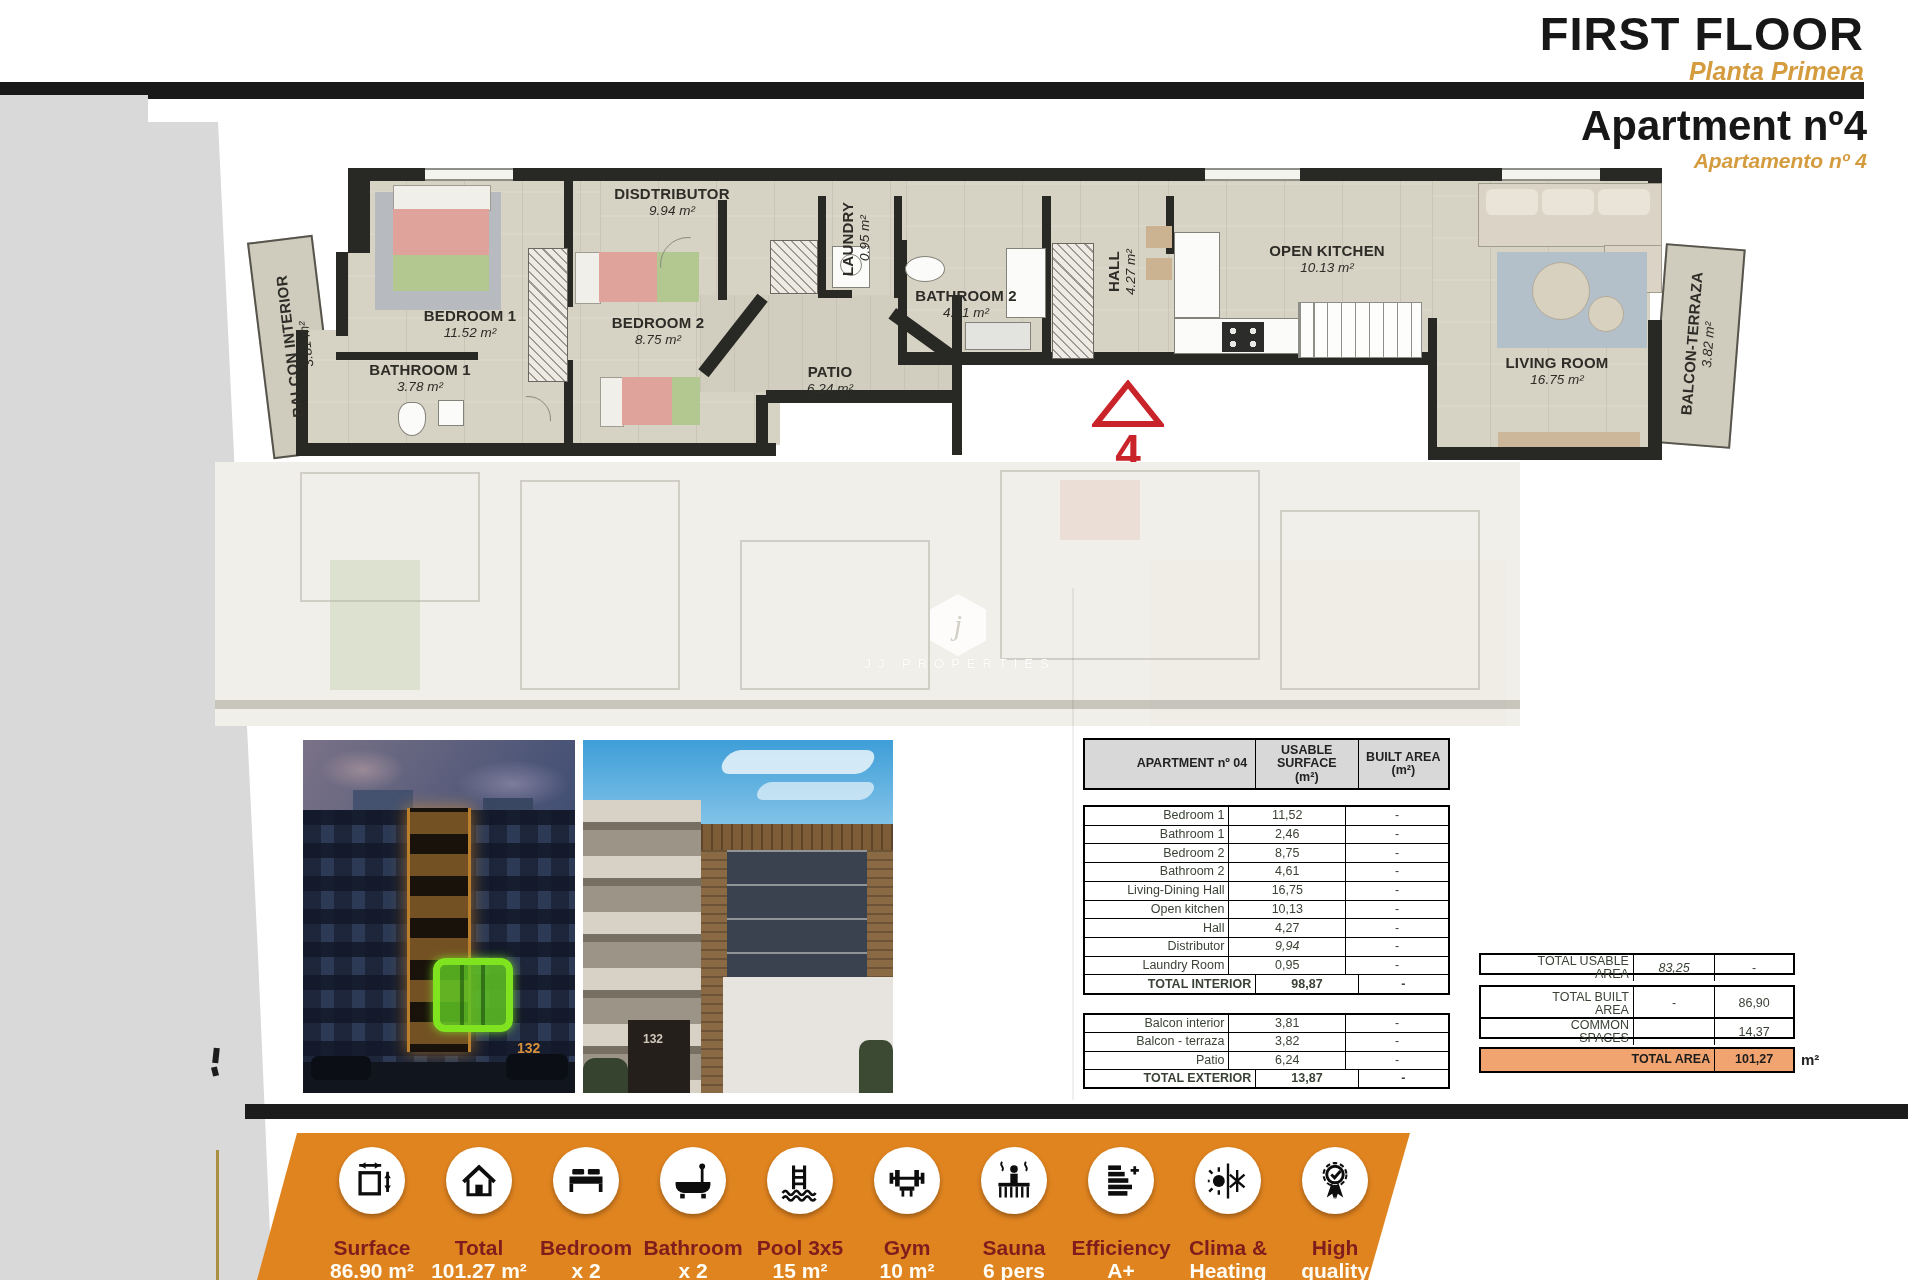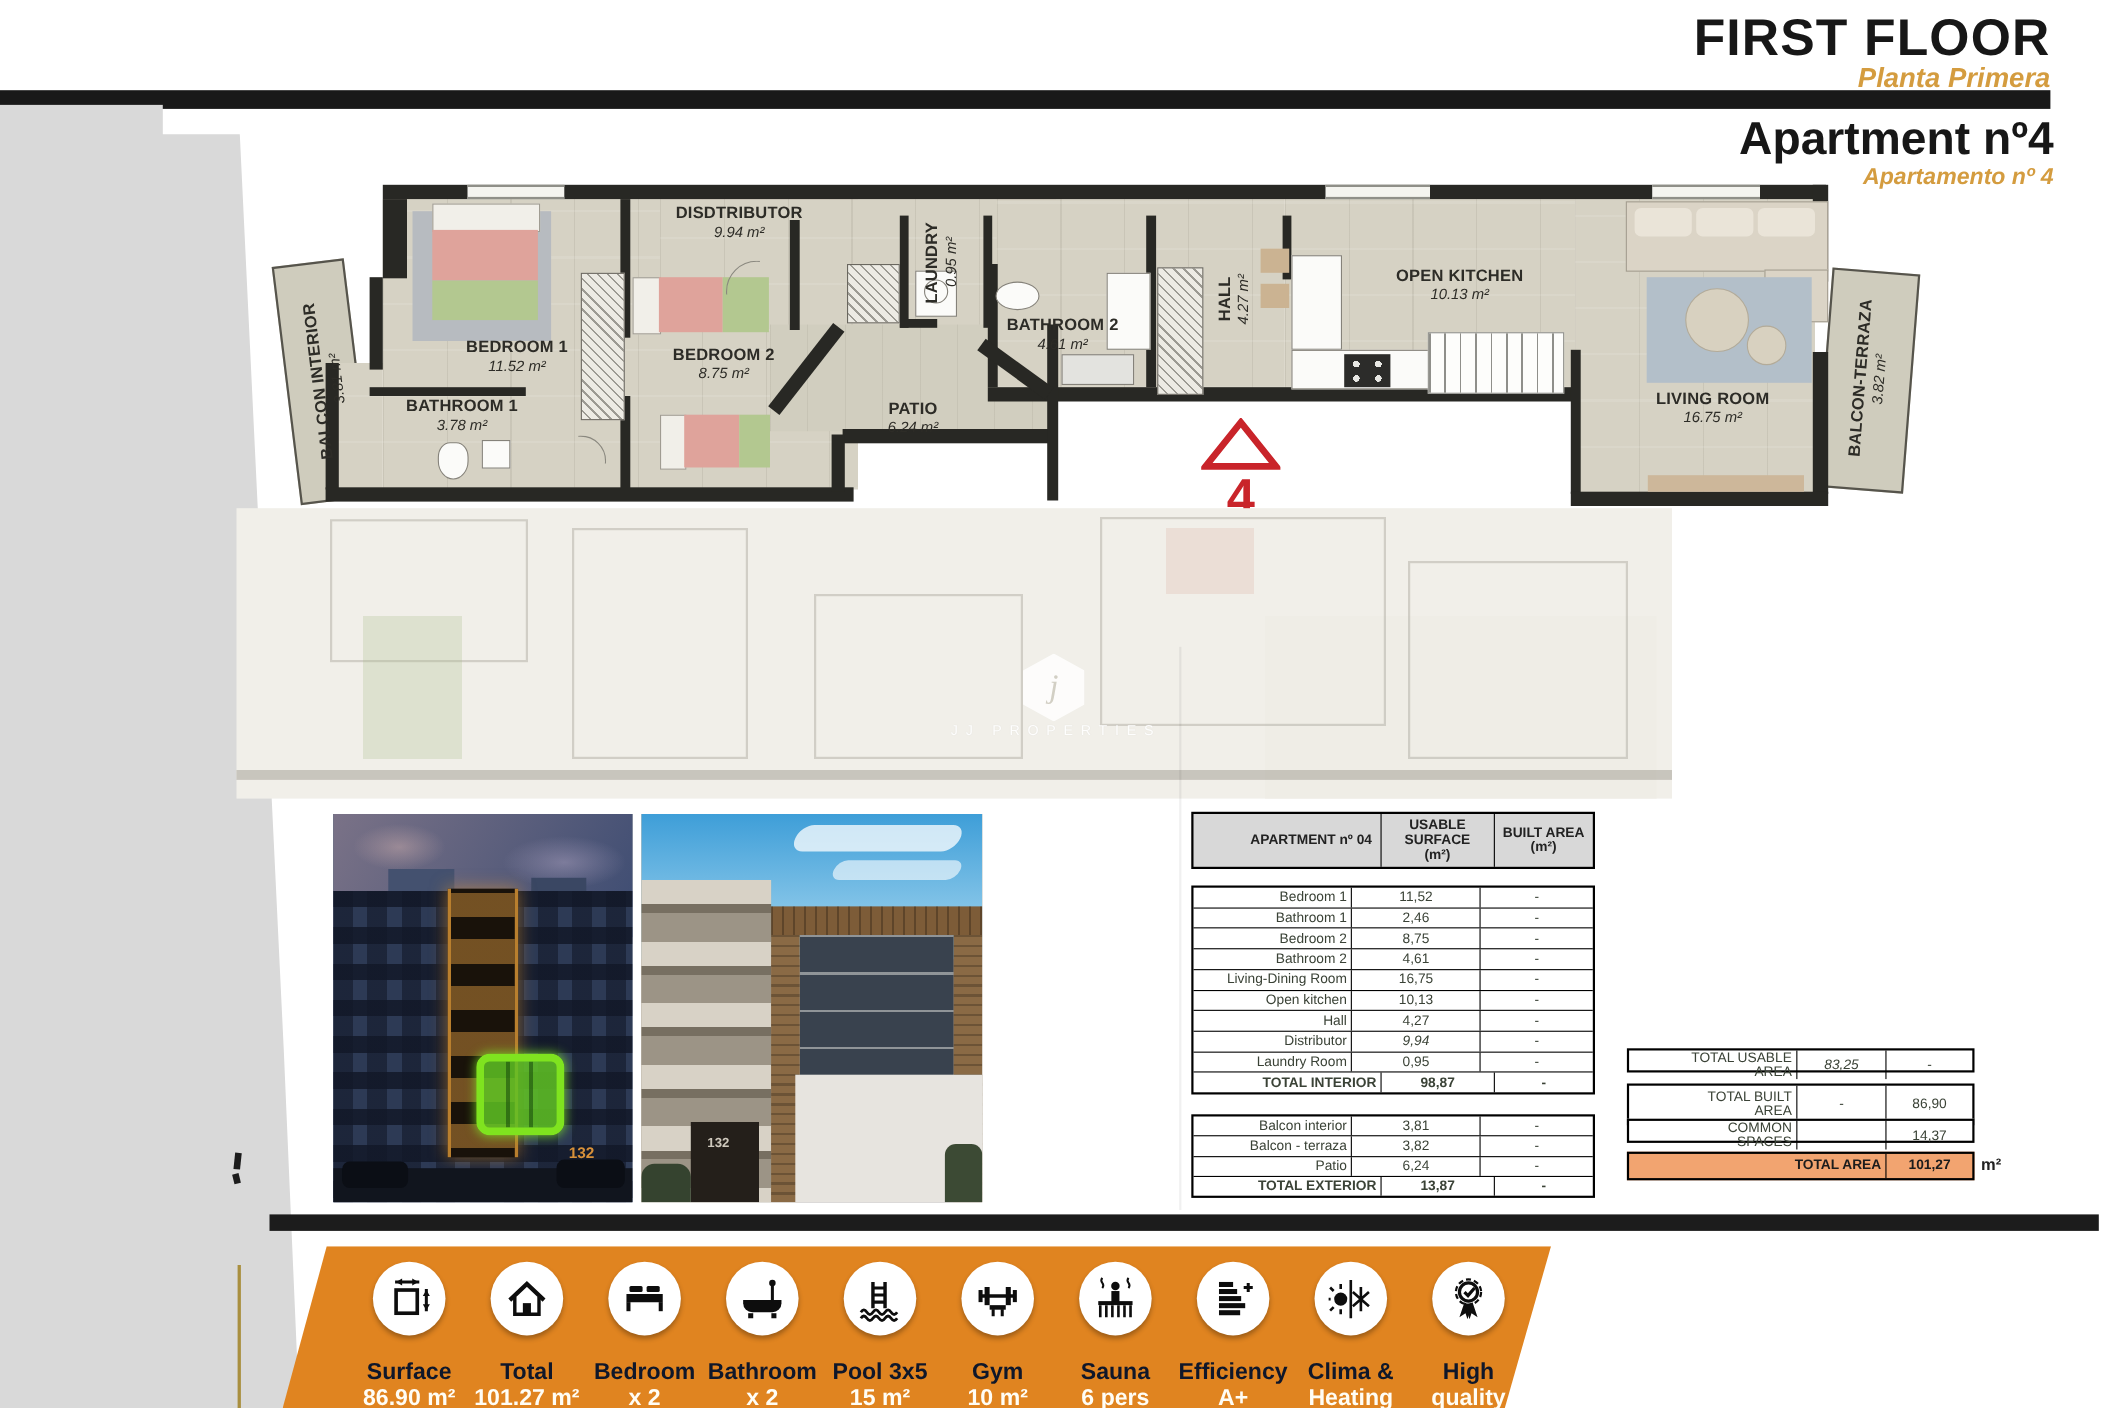--- a/index.html
+++ b/index.html
@@ -114,21 +114,21 @@
   .sum-orange .tcell{font-weight:bold;color:#1c1c1c;}
   .m2-unit{position:absolute;left:1801px;top:1051px;font-size:15px;font-weight:bold;color:#222;}
 
   
   .bar-bottom{position:absolute;left:245px;top:1104px;width:1663px;height:15px;background:#1c1c1c;}
   .banner{position:absolute;left:240px;top:1125px;width:1420px;height:155px;background:#e08420;
           clip-path:polygon(57px 8px,1170px 8px,1128px 155px,17px 155px);}
   .feat{position:absolute;top:22px;width:130px;text-align:center;}
   .feat .circ{width:66px;height:67px;margin:0 auto;background:#fff;border-radius:50%;
               box-shadow:0 3px 5px rgba(0,0,0,.3);display:flex;align-items:center;justify-content:center;}
-  .feat .l1{margin-top:22px;font-size:21px;font-weight:bold;color:#0f172a;line-height:1.1;}
+  .feat .l1{margin-top:22px;font-size:21px;font-weight:bold;color:#7f1d1d;line-height:1.1;}
   .feat .l2{font-size:21px;font-weight:bold;color:#fffdf5;line-height:1.1;}
 </style>
 </head>
 <body>
 
 <div class="page">
 
   <div class="hdr-title">FIRST FLOOR</div>
   <div class="hdr-sub">Planta Primera</div>
   <div class="bar-top"></div>
@@ -346,21 +346,21 @@
         <div class="tcell lbl" style="width: 146px;">Bedroom 2</div>
         <div class="tcell " style="width: 118px;">8,75</div>
         <div class="tcell " style="width: 103px;">-</div>
       </div>
       <div class="trow">
         <div class="tcell lbl" style="width: 146px;">Bathroom 2</div>
         <div class="tcell " style="width: 118px;">4,61</div>
         <div class="tcell " style="width: 103px;">-</div>
       </div>
       <div class="trow">
-        <div class="tcell lbl" style="width: 146px;">Living-Dining Room</div>
+        <div class="tcell lbl" style="width: 146px;">Living-Dining Hall</div>
         <div class="tcell " style="width: 118px;">16,75</div>
         <div class="tcell " style="width: 103px;">-</div>
       </div>
       <div class="trow">
         <div class="tcell lbl" style="width: 146px;">Open kitchen</div>
         <div class="tcell " style="width: 118px;">10,13</div>
         <div class="tcell " style="width: 103px;">-</div>
       </div>
       <div class="trow">
         <div class="tcell lbl" style="width: 146px;">Hall</div>

